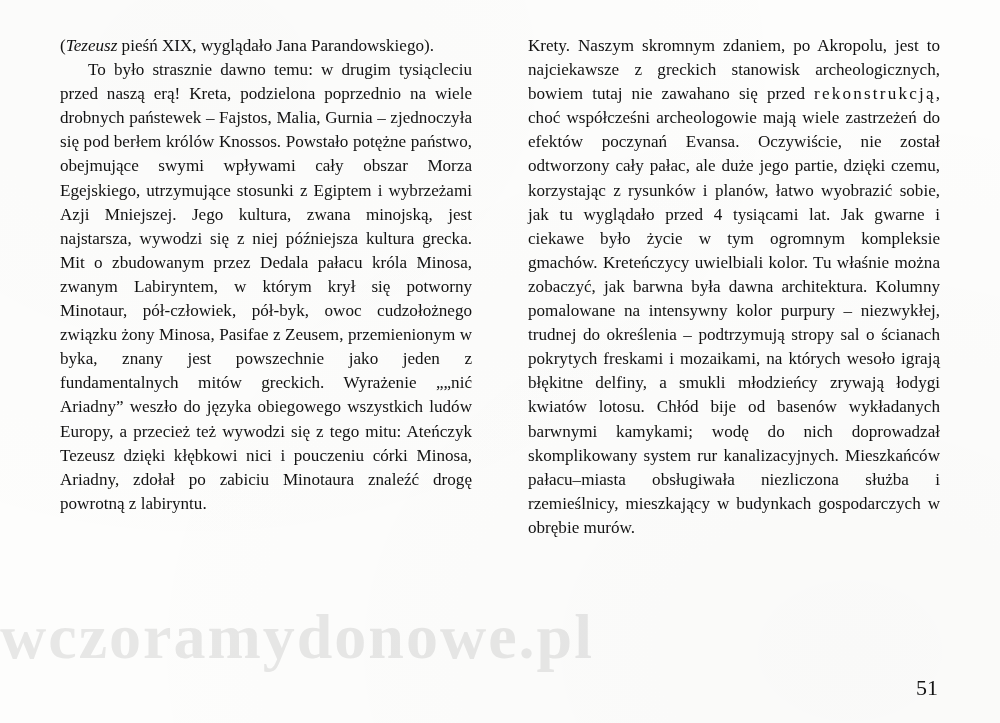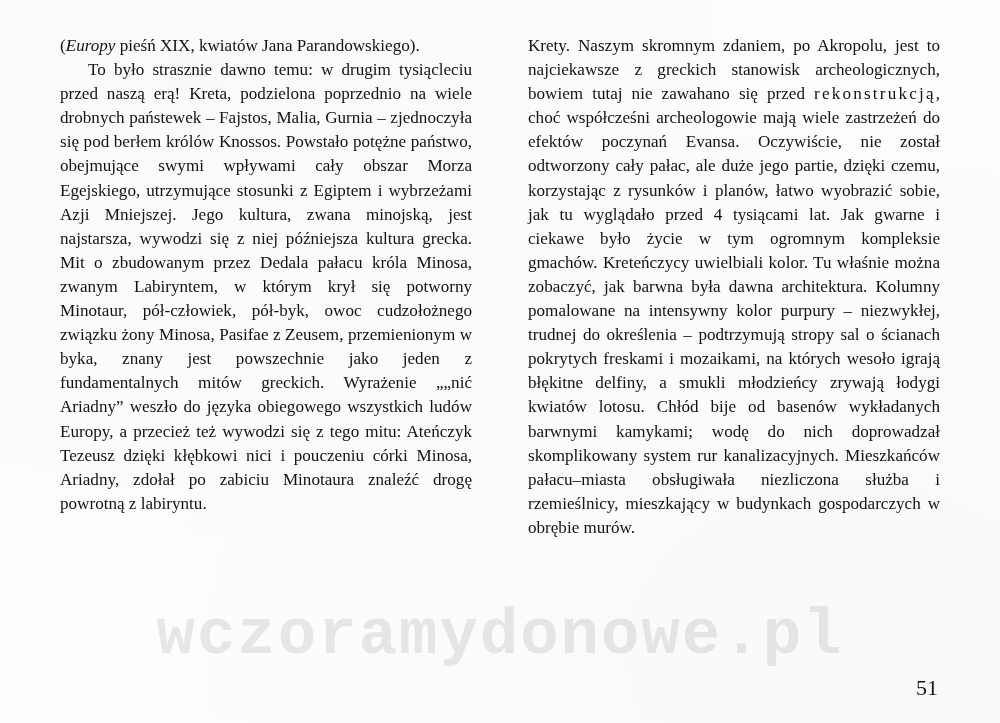--- a/index.html
+++ b/index.html
@@ -31,22 +31,21 @@
       radial-gradient(ellipse at 20% 10%, rgba(0,0,0,0.012), transparent 60%),
       radial-gradient(ellipse at 85% 90%, rgba(0,0,0,0.015), transparent 65%);
     pointer-events: none;
   }
 
   .watermark {
     position: absolute;
     left: 0;
     right: 0;
     top: 600px;
-    text-align: center;
-    font-family: Liberation Mono, monospace;
+    font-family: Liberation Serif, serif;
     font-size: 64px;
     letter-spacing: 2px;
     color: rgba(120,120,120,0.16);
     font-weight: 700;
     white-space: nowrap;
     user-select: none;
     pointer-events: none;
   }
 
   .columns {
@@ -101,21 +100,21 @@
 </head>
 <body>
 
 <div class="page">
 
   <div class="watermark">wczoramydonowe.pl</div>
 
   <div class="columns">
 
     <div class="column">
-      <p><span>(</span><span class="ital">Europy</span><span> pieśń XIX, kwiatów Jana Parandowskiego).</span></p>
+      <p><span>(</span><span class="ital">Tezeusz</span><span> pieśń XIX, wyglądało Jana Parandowskiego).</span></p>
       <p class="indent"><span>To było strasznie dawno temu: w drugim tysiącleciu przed naszą erą! Kreta, podzielona poprzednio na wiele drobnych państewek – Fajstos, Malia, Gurnia – zjednoczyła się pod berłem królów Knossos. Powstało potężne państwo, obejmujące swymi wpływami cały obszar Morza Egejskiego, utrzymujące stosunki z Egiptem i wybrzeżami Azji Mniejszej. Jego kultura, zwana minojską, jest najstarsza, wywodzi się z niej późniejsza kultura grecka. Mit o zbudowanym przez Dedala pałacu króla Minosa, zwanym Labiryntem, w którym krył się potworny Minotaur, pół-człowiek, pół-byk, owoc cudzołożnego związku żony Minosa, Pasifae z Zeusem, przemienionym w byka, znany jest powszechnie jako jeden z fundamentalnych mitów greckich. Wyrażenie „„nić Ariadny” weszło do języka obiegowego wszystkich ludów Europy, a przecież też wywodzi się z tego mitu: Ateńczyk Tezeusz dzięki kłębkowi nici i pouczeniu córki Minosa, Ariadny, zdołał po zabiciu Minotaura znaleźć drogę powrotną z labiryntu.</span></p>
     </div>
 
     <div class="column">
       <p><span>Krety. Naszym skromnym zdaniem, po Akropolu, jest to najciekawsze z greckich stanowisk archeologicznych, bowiem tutaj nie zawahano się przed </span><span class="spaced">rekonstrukcją</span><span>, choć współcześni archeologowie mają wiele zastrzeżeń do efektów poczynań Evansa. Oczywiście, nie został odtworzony cały pałac, ale duże jego partie, dzięki czemu, korzystając z rysunków i planów, łatwo wyobrazić sobie, jak tu wyglądało przed 4 tysiącami lat. Jak gwarne i ciekawe było życie w tym ogromnym kompleksie gmachów. Kreteńczycy uwielbiali kolor. Tu właśnie można zobaczyć, jak barwna była dawna architektura. Kolumny pomalowane na intensywny kolor purpury – niezwykłej, trudnej do określenia – podtrzymują stropy sal o ścianach pokrytych freskami i mozaikami, na których wesoło igrają błękitne delfiny, a smukli młodzieńcy zrywają łodygi kwiatów lotosu. Chłód bije od basenów wykładanych barwnymi kamykami; wodę do nich doprowadzał skomplikowany system rur kanalizacyjnych. Mieszkańców pałacu–miasta obsługiwała niezliczona służba i rzemieślnicy, mieszkający w budynkach gospodarczych w obrębie murów.</span></p>
     </div>
 
   </div>
 
   <div class="folio">51</div>

